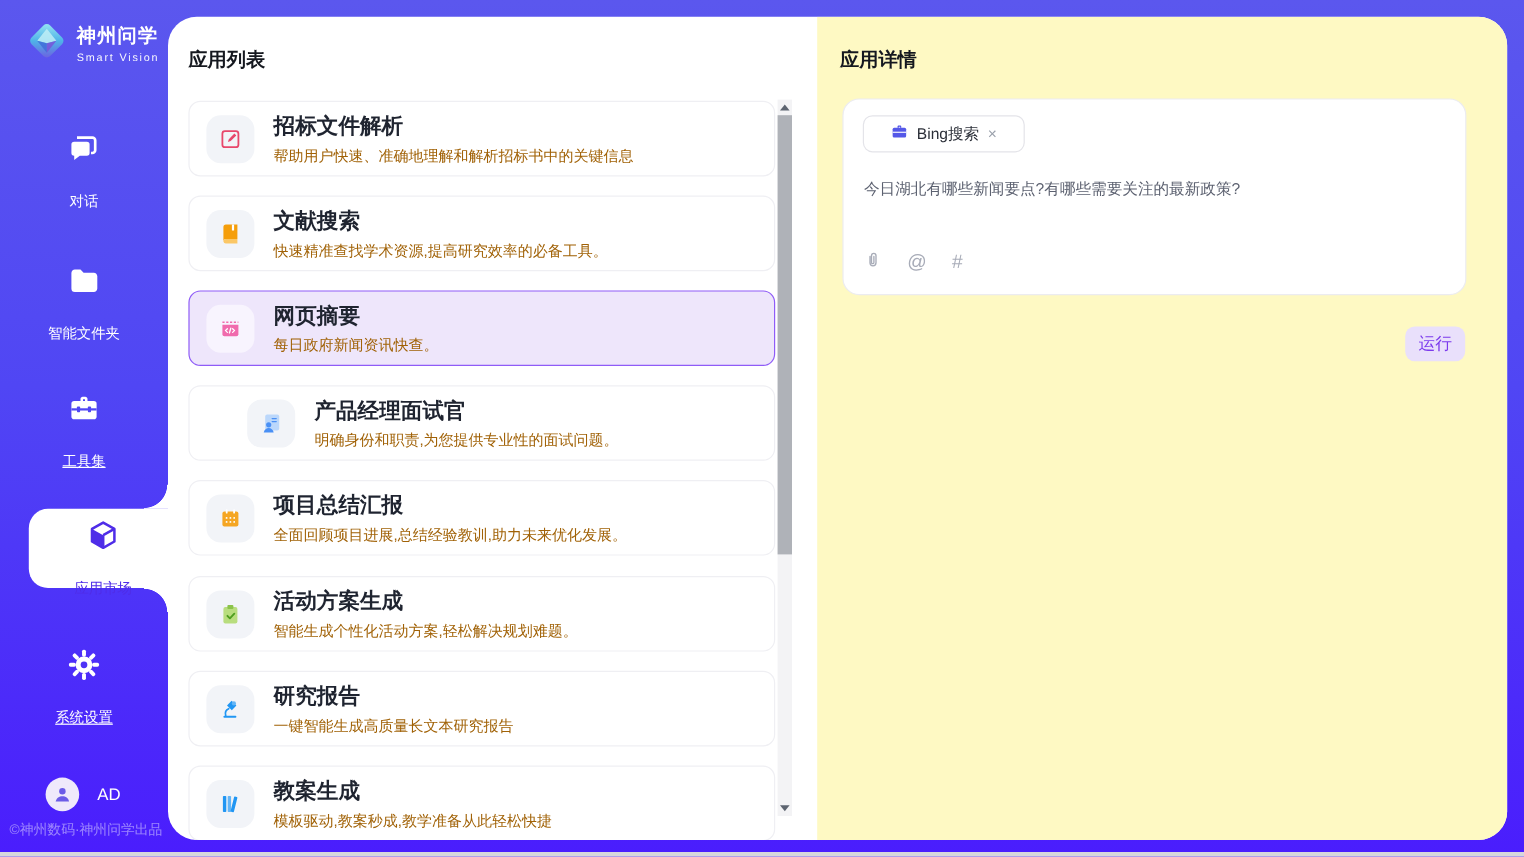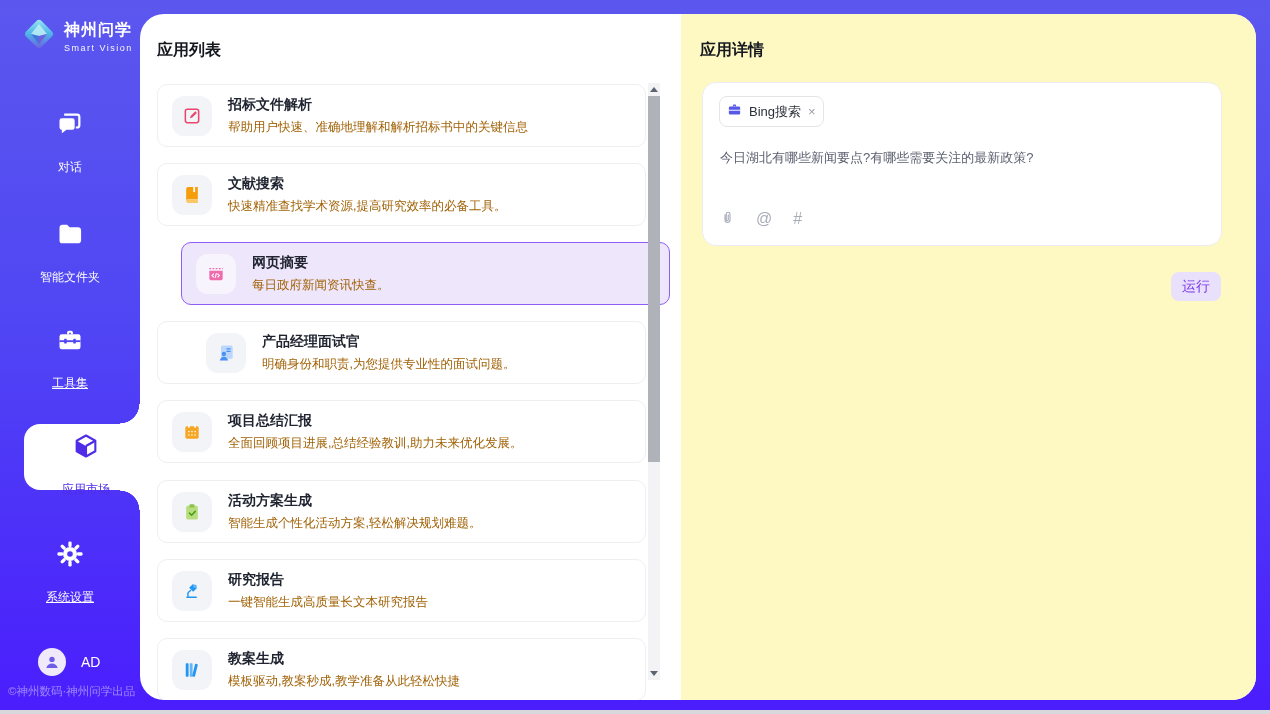--- a/index.html
+++ b/index.html
@@ -29,35 +29,35 @@
   .user-name { font-size:14px; }
   .copyright { position:absolute; left:8px; top:684px; font-size:11.5px; color:rgba(255,255,255,.45); white-space:nowrap; }
   
   .panel { position:absolute; left:140px; top:14px; width:1116px; height:686px; background:#fff; border-radius:24px; overflow:hidden; }
   .section-title { font-size:16px; font-weight:700; color:#15181f; }
   .list-title { position:absolute; left:17px; top:26px; }
   .details-section { position:absolute; left:541px; top:0; width:575px; height:686px; background:#fef9c3; }
   .details-title { position:absolute; left:19px; top:26px; }
   
   .card { position:absolute; left:17px; width:489px; height:63px; background:#fff; border:1px solid #EFEFF3; border-radius:10px; display:flex; align-items:center; padding:0 14px; gap:16px; cursor:pointer; }
-  .card.selected { background:#EEE6FB; border:1px solid #8F5CF7;margin-left:24px; }
+  .card.selected { background:#EEE6FB; border:1px solid #8F5CF7; }
   .tile { width:40px; height:40px; border-radius:12px; background:#F2F4F8; display:flex; align-items:center; justify-content:center; flex:0 0 auto; }
   .card.selected .tile { background:#F8F4FE; }
-  .ctitle { font-size:14px; font-weight:700; color:#1f2430; margin-bottom:5px; }
+  .ctitle { font-size:18px; font-weight:700; color:#1f2430; margin-bottom:5px; }
   .cdesc { font-size:12.5px; color:#a16207; }
   
   .scrollbar { position:absolute; left:508px; top:69px; width:12px; height:597px; background:#F3F3F5; }
   .sb-btn { position:absolute; left:0; width:12px; height:13px; display:flex; align-items:center; justify-content:center; cursor:pointer; }
   .sb-up { top:0; } .sb-down { bottom:0; }
   .tri-up { width:0; height:0; border-left:4px solid transparent; border-right:4px solid transparent; border-bottom:5px solid #5d6470; }
   .tri-down { width:0; height:0; border-left:4px solid transparent; border-right:4px solid transparent; border-top:5px solid #5d6470; }
   .sb-thumb { position:absolute; left:0; top:13px; width:12px; height:366px; background:#AFB2B8; cursor:pointer; }
   
   .detail-card { position:absolute; left:21px; top:68px; width:520px; height:164px; background:#fff; border:1px solid #ECECF0; border-radius:14px; }
-  .chip { position:absolute; left:16px; top:13px; height:31px; display:inline-flex; align-items:center; gap:7px; padding:0 7px; background:#fff; border:1px solid #E4E4E9; border-radius:8px; cursor:pointer; }
+  .chip { position:absolute; left:16px; top:13px; height:31px; display:inline-flex; align-items:center; gap:7px; padding:0 22px; background:#fff; border:1px solid #E4E4E9; border-radius:8px; cursor:pointer; }
   .chip-label { font-size:13px; color:#2b2f38; }
   .chip-x { font-size:13px; color:#9aa0ab; cursor:pointer; }
   .query-text { position:absolute; left:17px; top:66px; right:16px; font-size:13px; color:#5c6170; }
   .tools-row { position:absolute; left:17px; bottom:16px; display:flex; align-items:center; gap:21px; color:#A8ACB8; }
   .glyph-btn { font-size:16px; color:#A8ACB8; cursor:pointer; line-height:1; }
   .run-btn { position:absolute; left:490px; top:258px; width:50px; height:29px; background:#E9E0FB; color:#7C3AED; font-size:14px; border:none; border-radius:8px; cursor:pointer; font-family:inherit; }
   .window-edge { position:absolute; left:0; bottom:0; width:1270px; height:4px; background:#D7D7DC; }
 </style>
 </head>
 <body>

